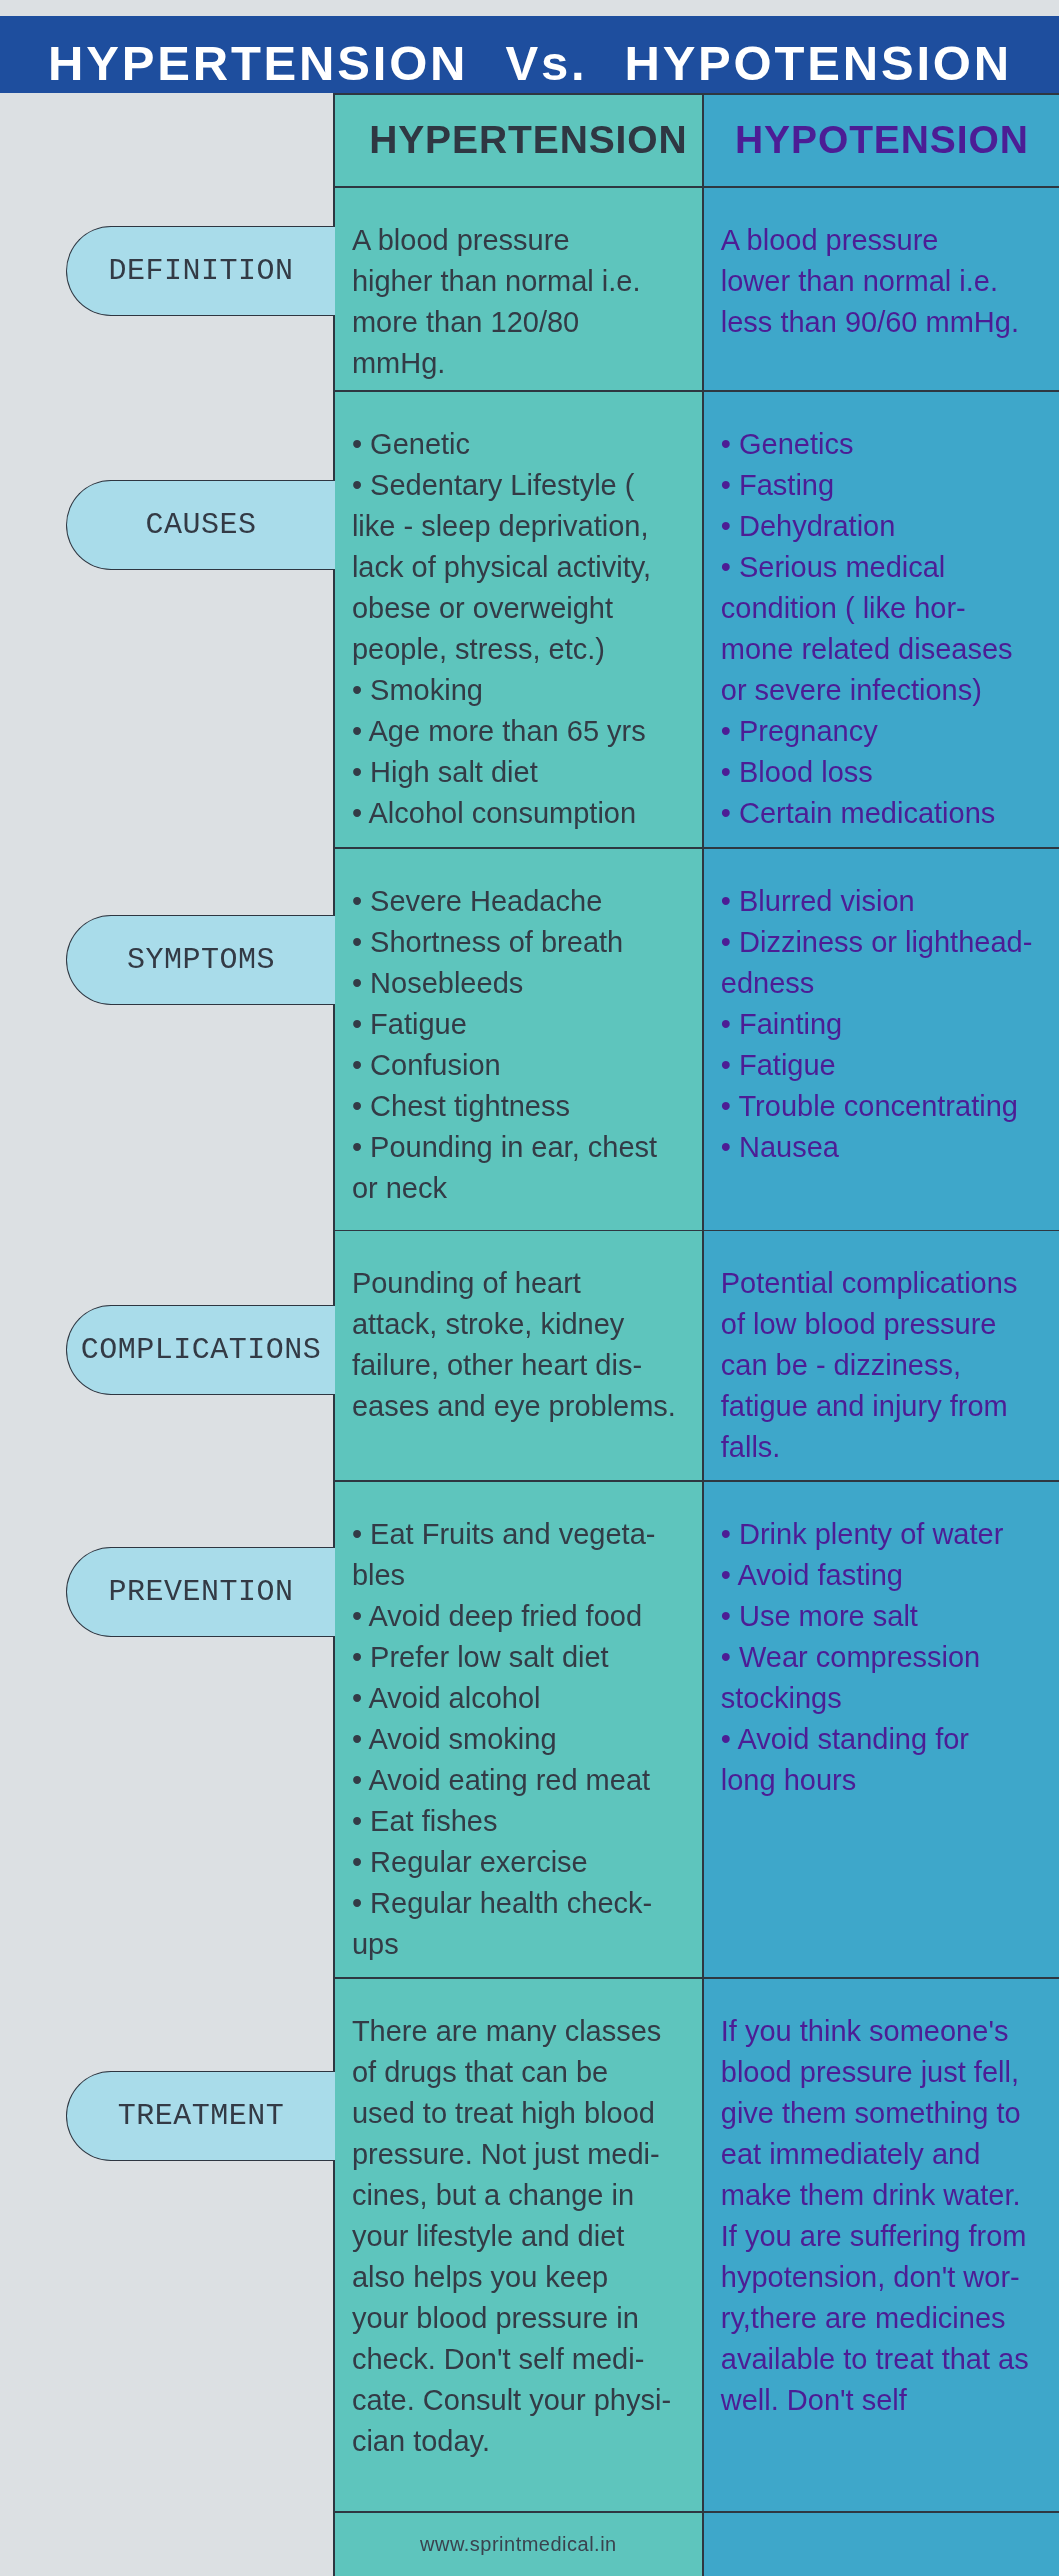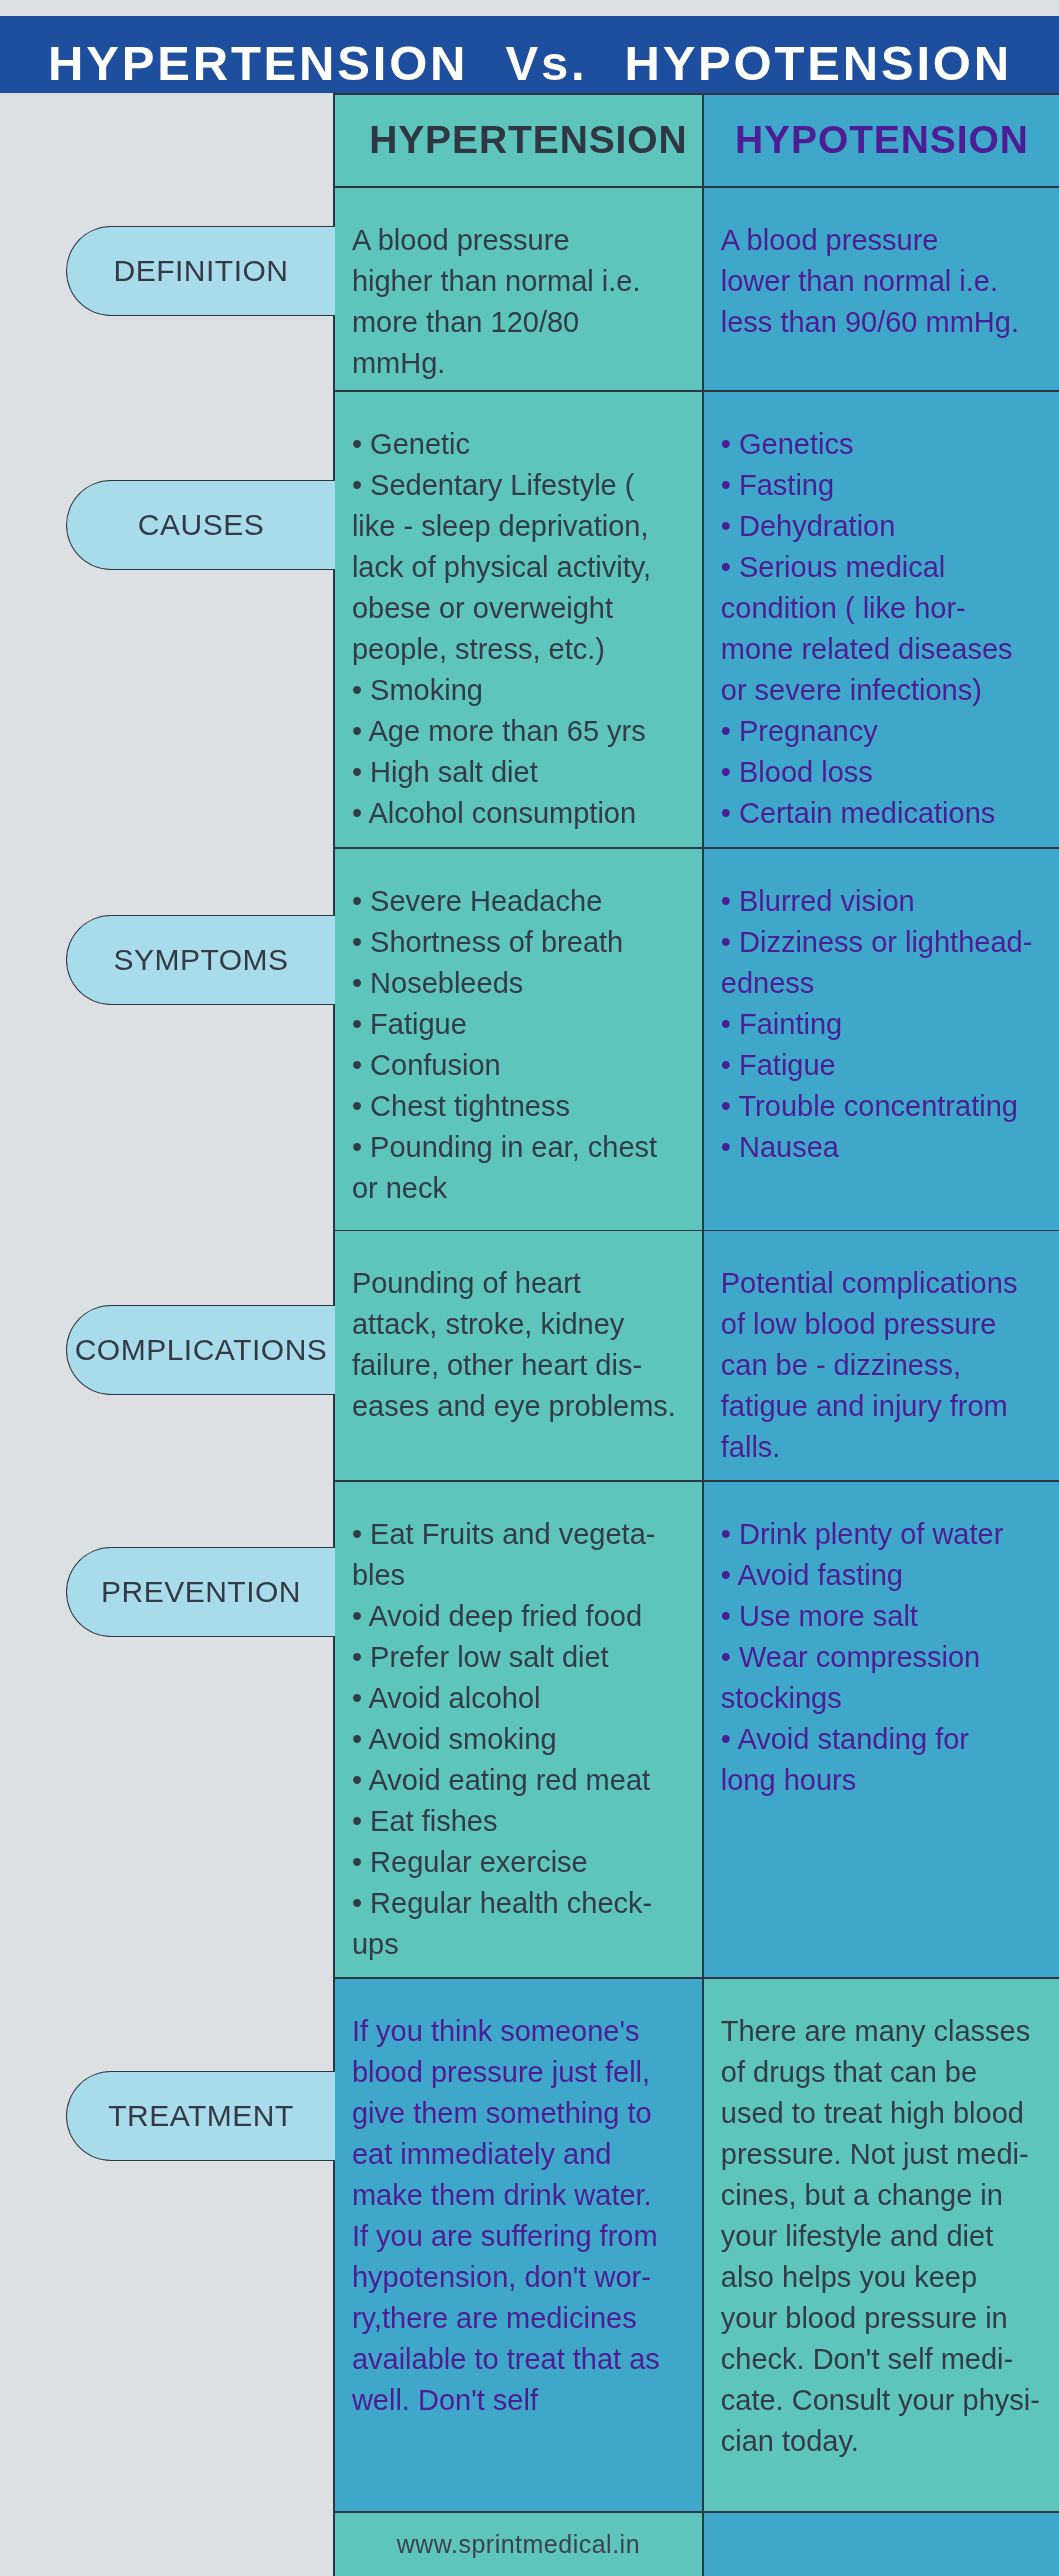--- a/index.html
+++ b/index.html
@@ -57,34 +57,34 @@
   .cell-text {
     white-space:pre-line;
     font-size:29px; line-height:41px;
     padding:32px 7.5px 0 17px;
   }
 
   .footer-cell {
     display:flex; align-items:center; justify-content:center;
   }
   .footer-cell .site {
-    font-size:25px; color:#3a424e; letter-spacing:0.5px;
+    font-size:20px; color:#3a424e; letter-spacing:0.5px;
   }
 
   
   .pill {
     position:absolute; left:66px;
     width:269px; height:90px;
     background:#a9dcea;
     border:1.9px solid #2e3641;
     border-right:none;
     border-radius:47px 0 0 47px;
     display:flex; align-items:center; justify-content:center;
     color:#333a45;
-    font-size:30px; letter-spacing:0.5px;
+    font-size:30px; letter-spacing:0.5px;font-family:Liberation Mono, monospace;
   }
   .pill-def      { top:226px; }
   .pill-causes   { top:480px; }
   .pill-symptoms { top:915px; }
   .pill-compl    { top:1305px; }
   .pill-prev     { top:1547px; }
   .pill-treat    { top:2071px; }
 </style>
 </head>
 <body>
@@ -189,45 +189,45 @@
     <div class="cell blue">
       <div class="cell-text">• Drink plenty of water
 • Avoid fasting
 • Use more salt
 • Wear compression
 stockings
 • Avoid standing for
 long hours</div>
     </div>
 
-    <div class="cell blue">
-      <div class="cell-text">If you think someone's
-blood pressure just fell,
-give them something to
-eat immediately and
-make them drink water.
-If you are suffering from
-hypotension, don't wor-
-ry,there are medicines
-available to treat that as
-well. Don't self</div>
-    </div>
     <div class="cell teal">
       <div class="cell-text">There are many classes
 of drugs that can be
 used to treat high blood
 pressure. Not just medi-
 cines, but a change in
 your lifestyle and diet
 also helps you keep
 your blood pressure in
 check. Don't self medi-
 cate. Consult your physi-
 cian today.</div>
     </div>
+    <div class="cell blue">
+      <div class="cell-text">If you think someone's
+blood pressure just fell,
+give them something to
+eat immediately and
+make them drink water.
+If you are suffering from
+hypotension, don't wor-
+ry,there are medicines
+available to treat that as
+well. Don't self</div>
+    </div>
 
     <div class="cell teal footer-cell">
       <span class="site">www.sprintmedical.in</span>
     </div>
     <div class="cell blue"></div>
 
   </div>
 
   <div class="pill pill-def">DEFINITION</div>
   <div class="pill pill-causes">CAUSES</div>

